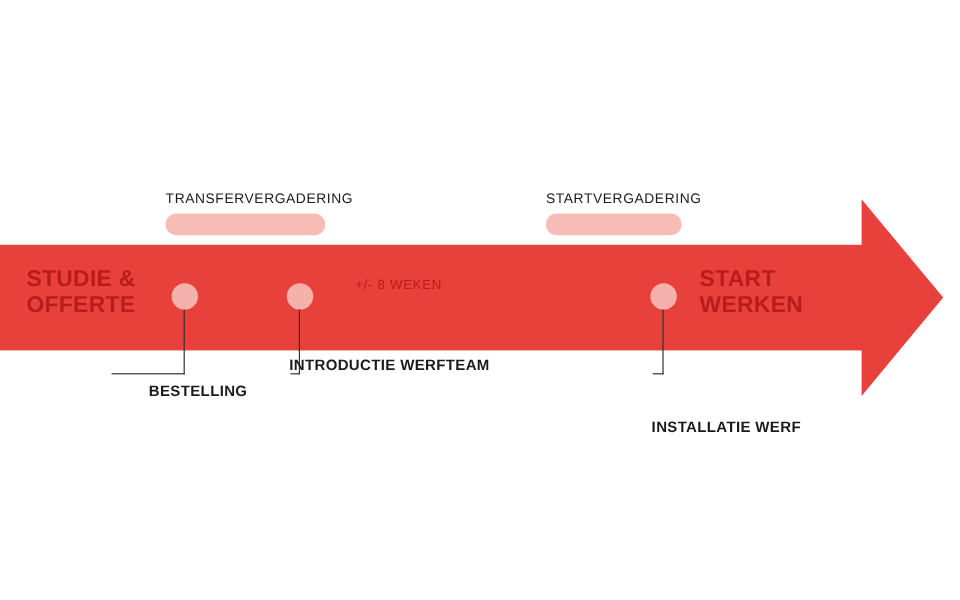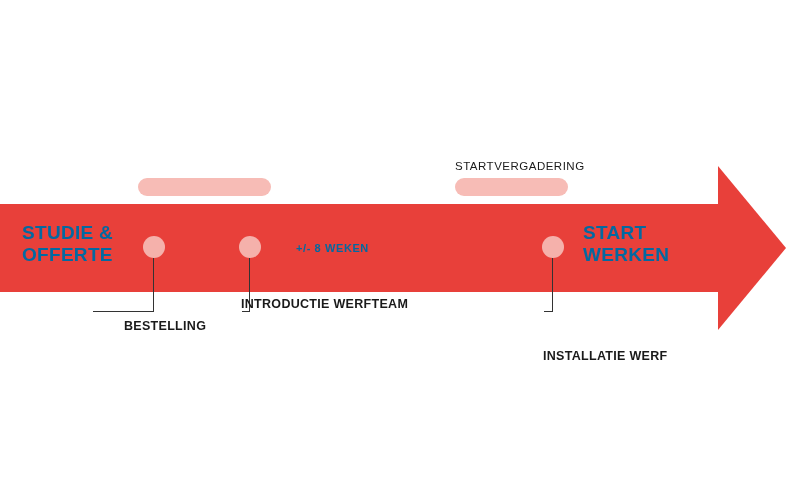--- a/index.html
+++ b/index.html
@@ -35,21 +35,21 @@
     width: 0;
     height: 0;
     border-top: 82px solid transparent;
     border-bottom: 82px solid transparent;
     border-left: 68px solid #e8403a;
   }
 
   
   .band-label {
     position: absolute;
-    color: #0369a1;
+    color: #b91c1c;
     font-weight: bold;
     letter-spacing: 0.3px;
     line-height: 1.18;
   }
   #label-studie {
     left: 22px;
     top: 222px;
     font-size: 19px;
     text-transform: uppercase;
   }
@@ -61,24 +61,24 @@
   }
   #label-voorbereiding {
     left: 296px;
     top: 226px;
     font-size: 22px;
     text-transform: uppercase;
   }
   #label-voorbereiding .sub {
     display: block;
     font-size: 11px;
-    font-weight: bold;
+    font-weight: normal;
     letter-spacing: 0.6px;
     text-align: right;
-    margin-top: 16px;
+    margin-top: 6px;
   }
 
   
   .dot {
     position: absolute;
     width: 22px;
     height: 22px;
     border-radius: 50%;
     background: #f5b1ab;
   }
@@ -132,20 +132,21 @@
 
   <div class="band-label" id="label-voorbereiding">
     <span class="sub">+/- 8 WEKEN</span>
   </div>
 
   <div class="band-label" id="label-start">
     <span>START</span><br>
     <span>WERKEN</span>
   </div>
 
+  <div class="top-label" style="left:138px; top:160px;">TRANSFERVERGADERING</div>
   <div class="pill" style="left:138px; top:178px; width:133px;"></div>
 
   <div class="top-label" style="left:455px; top:160px;">STARTVERGADERING</div>
   <div class="pill" style="left:455px; top:178px; width:113px;"></div>
 
   <div class="dot" style="left:143px; top:236px;"></div>
   <div class="conn" style="left:153px; top:258px; height:54px;"></div>
   <div class="conn" style="left:93px; top:311px; width:61px; height:1px;"></div>
   <div class="bottom-label" style="left:92px; top:319px;margin-left:32px;">BESTELLING</div>
 

